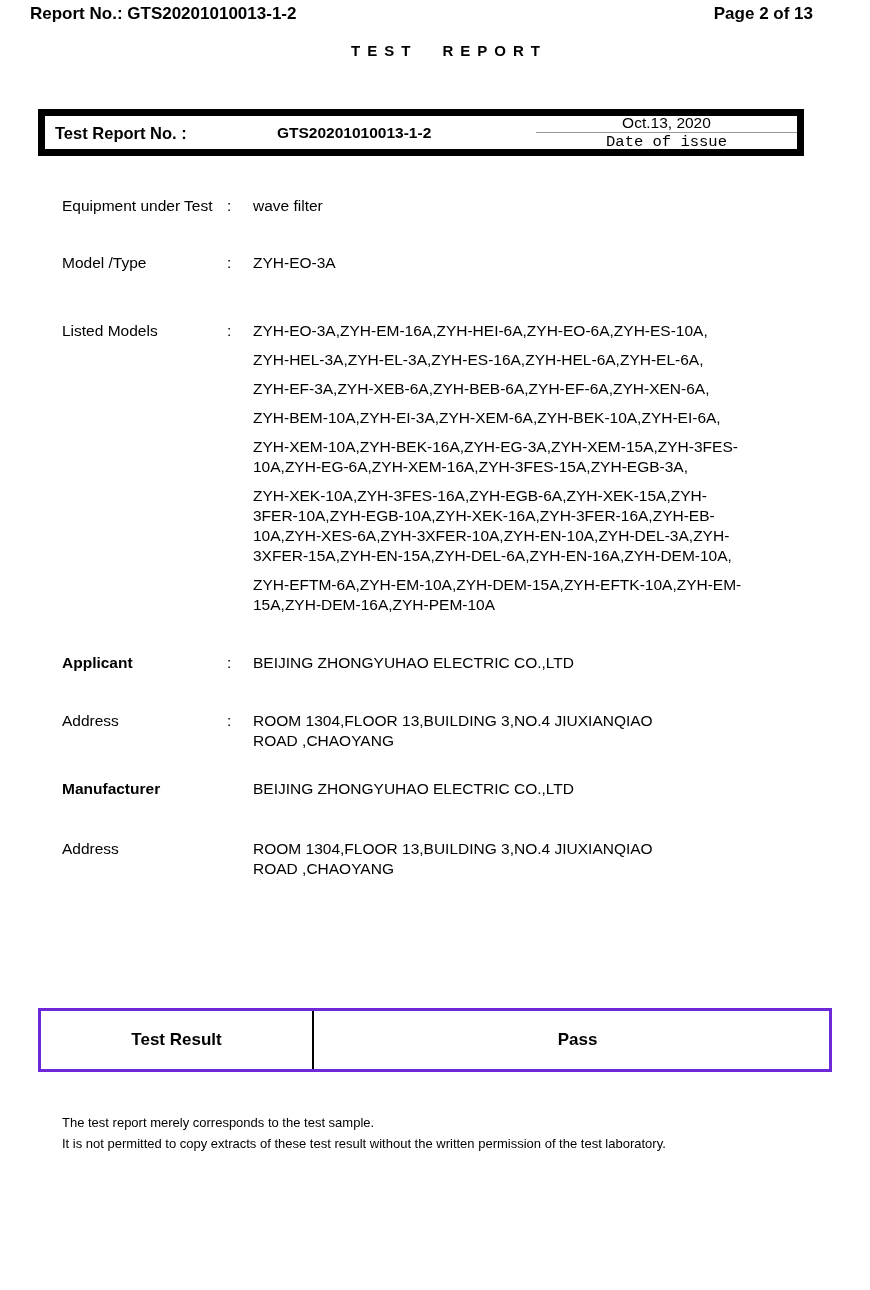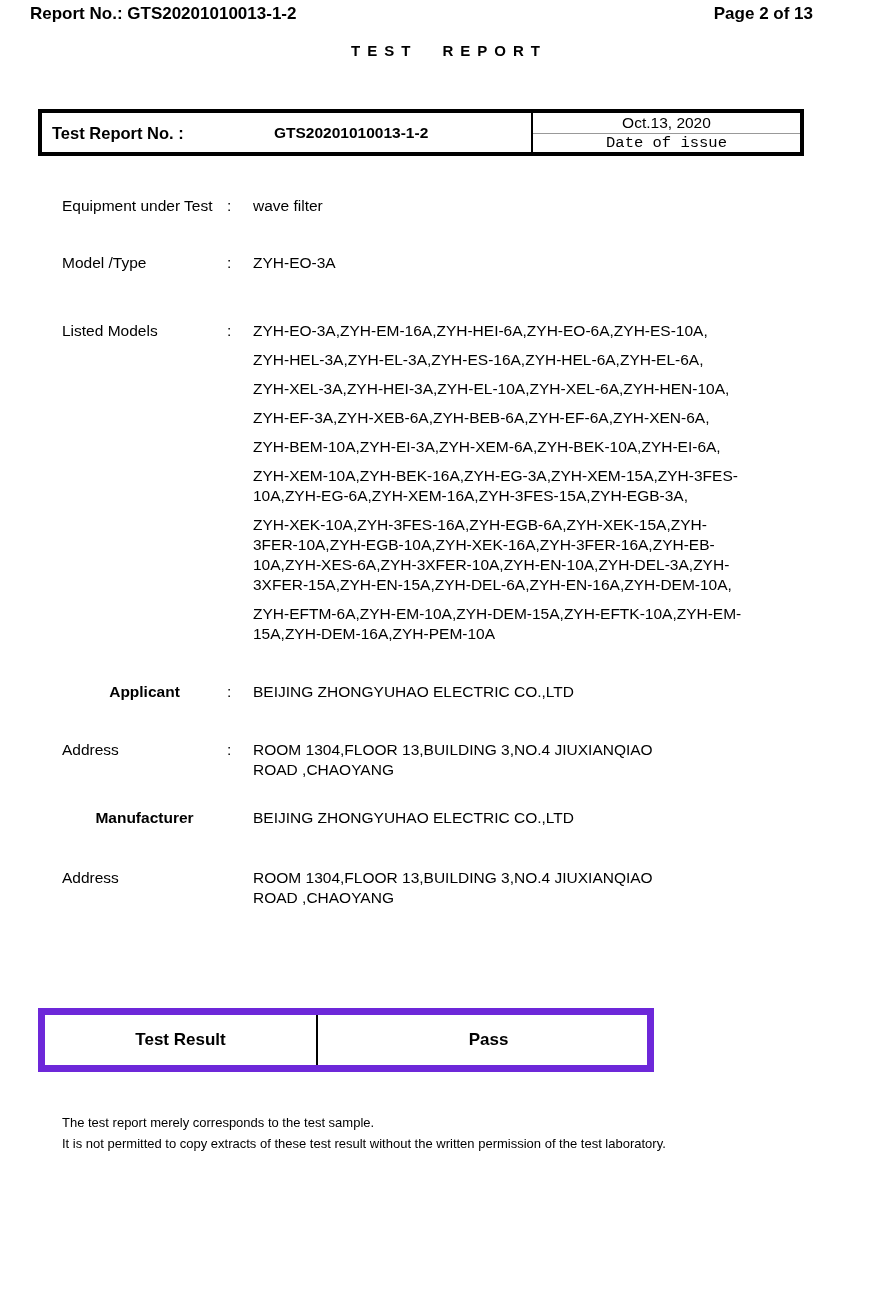--- a/index.html
+++ b/index.html
@@ -14,21 +14,21 @@
     font-weight:bold; font-size:17px; line-height:20px;
   }
   
   .title {
     position:absolute; top:42px; left:0; right:0; text-align:center;
     font-weight:bold; font-size:15px; letter-spacing:7px; word-spacing:14px;
   }
   
   .rpt-table {
     position:absolute; left:38px; top:109px; width:766px; height:47px;
-    border:4px solid #000000; box-sizing:border-box; display:flex;
+    border:7px solid #000000; box-sizing:border-box; display:flex;align-items:center;
   }
   .rpt-left { width:489px; flex:none; position:relative; border-right:2px solid #000; }
   .rpt-label {
     position:absolute; left:10px; top:50%; transform:translateY(-50%);
     font-weight:bold; font-size:16.5px; white-space:nowrap;
   }
   .rpt-value {
     position:absolute; left:232px; top:50%; transform:translateY(-50%);
     font-weight:bold; font-size:15.5px; white-space:nowrap;
   }
@@ -36,37 +36,37 @@
   .rpt-date {
     flex:11; display:flex; align-items:center; justify-content:center;
     border-bottom:1px solid #999;
   }
   .rpt-date-label { flex:10; display:flex; align-items:center; justify-content:center;font-family:Liberation Mono, monospace; }
 
   
   .body-rows { position:absolute; left:62px; top:196px; width:772px; font-size:15.5px; line-height:20px; }
   .row { display:flex; align-items:flex-start; }
   .row .lbl { width:165px; flex:none; }
-  .row .lbl.bold { font-weight:bold;text-align:center; }
+  .row .lbl.bold { font-weight:bold; }
   .row .colon { width:26px; flex:none; }
   .row .val { flex:1; }
   .m-model { margin-top:37px; }
   .m-listed { margin-top:48px; }
   .m-applicant { margin-top:38px; }
   .m-address1 { margin-top:38px; }
   .m-manufacturer { margin-top:28px; }
   .m-address2 { margin-top:40px; }
   .lm-para { margin-bottom:9px; }
   .lm-para:last-child { margin-bottom:0; }
   .lm-line { white-space:nowrap; }
 
   
   .res-table {
-    position:absolute; left:38px; top:1008px; width:616px; height:64px;
-    border:7px solid #6d28d9; box-sizing:border-box; display:flex;
+    position:absolute; left:38px; top:1008px; width:794px; height:64px;
+    border:3px solid #6d28d9; box-sizing:border-box; display:flex;
     font-weight:bold; font-size:17px;gap:12px;
   }
   .res-left {
     width:271px; flex:none; border-right:2px solid #000;
     display:flex; align-items:center; justify-content:center;
   }
   .res-right { flex:1; display:flex; align-items:center; justify-content:center;text-align:right; }
 
   
   .footer { position:absolute; left:62px; top:1112px; width:772px; font-size:13px; line-height:21px; }
@@ -111,23 +111,20 @@
 
     <div class="row m-listed">
       <div class="lbl">Listed Models</div>
       <div class="colon">:</div>
       <div class="val">
         <div class="lm-para">
           <div class="lm-line">ZYH-EO-3A,ZYH-EM-16A,ZYH-HEI-6A,ZYH-EO-6A,ZYH-ES-10A,</div>
         </div>
         <div class="lm-para">
           <div class="lm-line">ZYH-HEL-3A,ZYH-EL-3A,ZYH-ES-16A,ZYH-HEL-6A,ZYH-EL-6A,</div>
-        </div>
-        <div class="lm-para">
-          <div class="lm-line">ZYH-XEL-3A,ZYH-HEI-3A,ZYH-EL-10A,ZYH-XEL-6A,ZYH-HEN-10A,</div>
         </div>
         <div class="lm-para">
           <div class="lm-line">ZYH-EF-3A,ZYH-XEB-6A,ZYH-BEB-6A,ZYH-EF-6A,ZYH-XEN-6A,</div>
         </div>
         <div class="lm-para">
           <div class="lm-line">ZYH-BEM-10A,ZYH-EI-3A,ZYH-XEM-6A,ZYH-BEK-10A,ZYH-EI-6A,</div>
         </div>
         <div class="lm-para">
           <div class="lm-line">ZYH-XEM-10A,ZYH-BEK-16A,ZYH-EG-3A,ZYH-XEM-15A,ZYH-3FES-</div>
           <div class="lm-line">10A,ZYH-EG-6A,ZYH-XEM-16A,ZYH-3FES-15A,ZYH-EGB-3A,</div>

